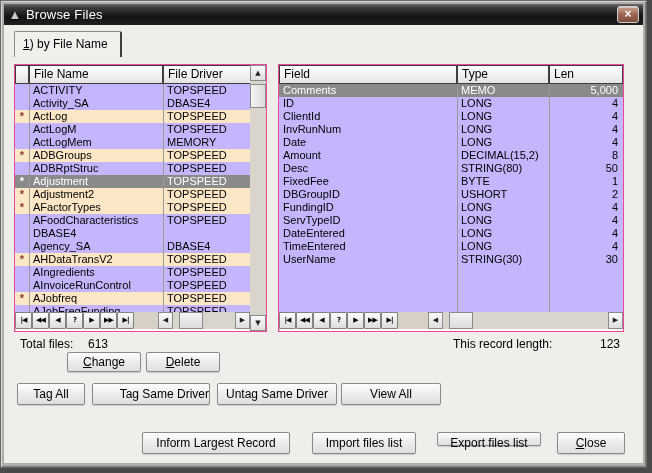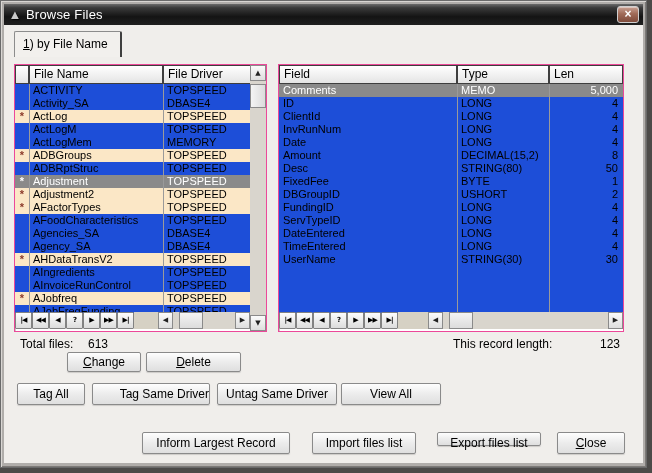--- a/index.html
+++ b/index.html
@@ -36,21 +36,21 @@
            box-shadow:inset 1px 1px 0 #c9c9c9; }
   .panel-file  { left:10px;  top:39px; width:253px; height:268px; }
   .panel-field { left:274px; top:39px; width:346px; height:268px; }
 
   .hdr-row { position:absolute; left:0; top:0; height:19px; display:flex; }
   .hdr-cell { height:19px; background:linear-gradient(#ffffff, #e4e4e4);
               border:1px solid #3e3e3e; font-size:12px; padding:1px 0 0 4px;
               overflow:hidden; white-space:nowrap; }
   .hdr-cell.center { text-align:left; padding-left:4px; }
 
-  .rows { position:absolute; top:19px; bottom:13px; left:0; overflow:hidden; background:#1d4ed8; }
+  .rows { position:absolute; top:19px; bottom:13px; left:0; overflow:hidden; background:#c4b5fd; }
   .row { display:flex; height:13px; line-height:13px; font-size:11px; white-space:nowrap; }
   .row.tagged { background:#fbe7c6; }
   .row.selected { background:#8a8a8a; color:#fff; }
   .cell { overflow:hidden; }
   .c-marker { width:14px; text-align:center; color:#8b3a2a; font-weight:bold; }
   .row.selected .c-marker { color:#fff; }
   .c-name { width:134px; padding-left:4px; }
   .c-driver { flex:1; padding-left:4px; }
   .c-field { width:178px; padding-left:4px; }
   .c-type { width:92px; padding-left:4px; }
@@ -84,21 +84,21 @@
   .lbl { position:absolute; font-size:12px; }
   .val { position:absolute; font-size:12px; }
 
   .btn { position:absolute; border:1px solid #8a8a8a; border-radius:2px;
          background:linear-gradient(#fefefe, #ececec 50%, #dfdfdf);
          font-size:12px; text-align:center; color:#000; padding-top:2px;
          box-shadow:0 1px 1px rgba(0,0,0,.15); cursor:default; }
   .u { text-decoration:underline; }
 
   .b-change { left:63px;  top:327px; width:74px;  height:20px; }
-  .b-delete { left:142px; top:327px; width:95px;  height:20px; }
+  .b-delete { left:142px; top:327px; width:74px;  height:20px; }
   .b-tagall { left:13px;  top:358px; width:68px;  height:22px; padding-top:3px; }
   .b-tagsame { left:88px; top:358px; width:118px; height:22px; padding-top:3px;text-align:right; }
   .b-untag { left:213px;  top:358px; width:120px; height:22px; padding-top:3px; }
   .b-viewall { left:337px; top:358px; width:100px; height:22px; padding-top:3px; }
   .b-inform { left:138px; top:407px; width:148px; height:22px; padding-top:3px; }
   .b-import { left:308px; top:407px; width:104px; height:22px; padding-top:3px; }
   .b-export { left:433px; top:407px; width:104px; height:14px; padding-top:3px; }
   .b-close  { left:553px; top:407px; width:68px;  height:22px; padding-top:3px; }
 </style>
 </head>
@@ -175,21 +175,20 @@
               <div class="cell c-name">AFactorTypes</div>
               <div class="cell c-driver">TOPSPEED</div>
             </div>
             <div class="row">
               <div class="cell c-marker"></div>
               <div class="cell c-name">AFoodCharacteristics</div>
               <div class="cell c-driver">TOPSPEED</div>
             </div>
             <div class="row">
               <div class="cell c-marker"></div>
-              <div class="cell c-name">Agencies_SA</div>
               <div class="cell c-driver">DBASE4</div>
             </div>
             <div class="row">
               <div class="cell c-marker"></div>
               <div class="cell c-name">Agency_SA</div>
               <div class="cell c-driver">DBASE4</div>
             </div>
             <div class="row tagged">
               <div class="cell c-marker">*</div>
               <div class="cell c-name">AHDataTransV2</div>

